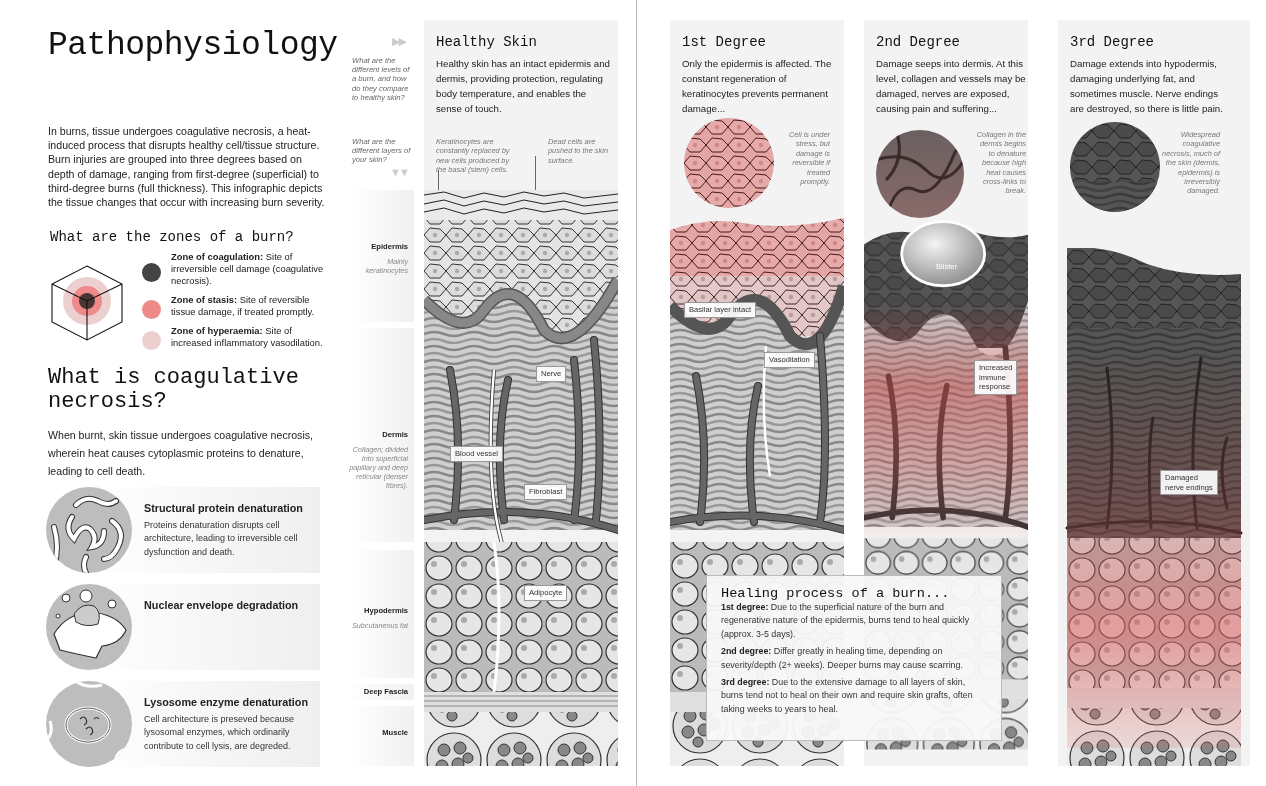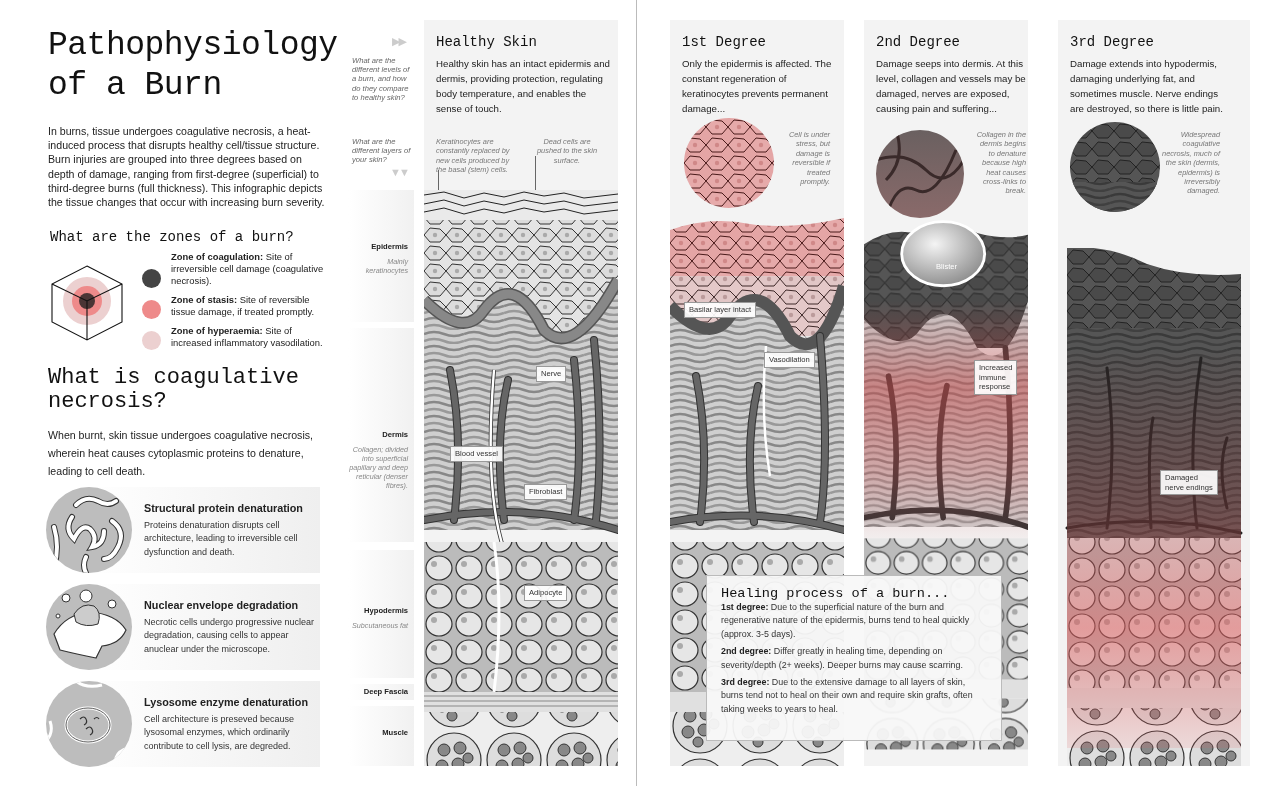--- a/index.html
+++ b/index.html
@@ -4,21 +4,21 @@
 <style>
 *{box-sizing:border-box;margin:0;padding:0}
 html,body{width:1266px;height:786px;background:#fff;overflow:hidden}
 body{position:relative;font-family:"Liberation Sans",sans-serif;color:#222}
 .serif{font-family:Liberation Mono, monospace;font-weight:normal}
 .abs{position:absolute}
 .title{left:48px;top:26px;font-size:33px;line-height:40px;color:#111;letter-spacing:-0.5px}
 .intro{left:48px;top:124px;width:282px;font-size:10.6px;line-height:14.2px;color:#222}
 .zones-h{left:50px;top:229px;font-size:14px;color:#111}
 .zone-legend{left:142px;top:251px;width:190px}
-.zone-item{display:flex;align-items:flex-end;margin-bottom:6px}
+.zone-item{display:flex;align-items:center;margin-bottom:6px}
 .zone-dot{width:19px;height:19px;border-radius:50%;flex:none;margin-right:10px;margin-top:6px}
 .zone-text{font-size:9.4px;line-height:12.2px;color:#222}
 .zone-text b{font-weight:bold}
 .coag-h{left:48px;top:366px;font-size:22px;line-height:24px;color:#111}
 .coag-p{left:48px;top:426px;width:282px;font-size:10.6px;line-height:18px;color:#222}
 .mech{position:absolute;left:44px;width:276px;height:86px}
 .mech-card{position:absolute;left:42px;top:0;width:234px;height:86px;background:linear-gradient(90deg,#fff 0%,#efefef 100%)}
 .mech-circle{position:absolute;left:2px;top:0;width:86px;height:86px;border-radius:50%;background:#bdbdbd;overflow:hidden}
 .mech-title{position:absolute;left:100px;top:15px;font-size:10.8px;font-weight:bold;color:#222}
 .mech-desc{position:absolute;left:100px;top:32px;width:176px;font-size:9px;line-height:13.4px;color:#333}
@@ -81,21 +81,20 @@
     <pattern id="pinkcells" width="22" height="18" patternUnits="userSpaceOnUse">
       <rect width="22" height="18" fill="#e4a5a5"></rect>
       <path d="M0 9 L6 2 L16 3 L22 9 L16 16 L6 16 Z" fill="#e6aaaa" stroke="#4a1a1a" stroke-width="1"></path>
       <circle cx="11" cy="9" r="2.2" fill="#d08888"></circle>
     </pattern>
   </defs>
 </svg>
 
 <div class="abs title serif">
   <div>Pathophysiology</div>
-  <div>of a Burn</div>
 </div>
 
 <div class="abs intro">In burns, tissue undergoes coagulative necrosis, a heat-induced process that disrupts healthy cell/tissue structure. Burn injuries are grouped into three degrees based on depth of damage, ranging from first-degree (superficial) to third-degree burns (full thickness). This infographic depicts the tissue changes that occur with increasing burn severity.</div>
 
 <div class="abs zones-h serif">What are the zones of a burn?</div>
 
 <div class="abs" style="left:48px;top:258px;width:80px;height:86px">
   <svg width="80" height="86" viewBox="0 0 80 86">
     <circle cx="39" cy="43" r="24" fill="#ecd0d0"></circle>
     <circle cx="39" cy="43" r="15" fill="#ee8a8a"></circle>
@@ -151,21 +150,20 @@
     <svg width="86" height="86" viewBox="0 0 86 86">
       <path d="M8 50 Q20 30 44 28 Q70 30 80 46 Q74 60 56 62 L50 74 Q30 70 14 66 Z" fill="#fff" stroke="#333" stroke-width="1.2"></path>
       <path d="M28 30 Q36 18 48 22 Q56 28 52 40 Q40 44 30 38 Z" fill="#ccc" stroke="#333" stroke-width="1"></path>
       <circle cx="20" cy="14" r="4" fill="#fff" stroke="#333"></circle>
       <circle cx="40" cy="12" r="6" fill="#fff" stroke="#333"></circle>
       <circle cx="66" cy="20" r="4" fill="#fff" stroke="#333"></circle>
       <circle cx="12" cy="32" r="2" fill="#fff" stroke="#333"></circle>
     </svg>
   </div>
   <div class="mech-title">Nuclear envelope degradation</div>
-  <div class="mech-desc">Necrotic cells undergo progressive nuclear degradation, causing cells to appear anuclear under the microscope.</div>
 </div>
 
 <div class="mech" style="top:681px">
   <div class="mech-card"></div>
   <div class="mech-circle">
     <svg width="86" height="86" viewBox="0 0 86 86">
       <ellipse cx="42" cy="44" rx="22" ry="17" fill="#bdbdbd" stroke="#fff" stroke-width="3"></ellipse>
       <ellipse cx="42" cy="44" rx="22" ry="17" fill="none" stroke="#333" stroke-width="0.8"></ellipse>
       <path d="M34 38 q4 -4 6 0 q2 4 -2 6 M40 48 q4 -4 6 0 q2 4 -2 6 M48 38 q3 -3 5 0" fill="none" stroke="#333" stroke-width="1.2"></path>
       <path d="M30 0 Q40 8 56 4" fill="none" stroke="#fff" stroke-width="3"></path>
@@ -200,21 +198,21 @@
   <div class="layer-name">Deep Fascia</div>
 </div>
 <div class="layer-box" style="top:706px;height:60px;padding-top:22px">
   <div class="layer-name">Muscle</div>
 </div>
 
 <div class="col" style="left:424px;width:194px">
   <div class="col-head serif">Healthy Skin</div>
   <div class="col-desc" style="width:176px">Healthy skin has an intact epidermis and dermis, providing protection, regulating body temperature, and enables the sense of touch.</div>
   <div class="col-note" style="left:12px;top:117px;width:84px;text-align:left">Keratinocytes are constantly replaced by new cells produced by the basal (stem) cells.</div>
-  <div class="col-note" style="left:108px;top:117px;width:70px;text-align:center">Dead cells are pushed to the skin surface.</div>
+  <div class="col-note" style="left:124px;top:117px;width:70px;text-align:left">Dead cells are pushed to the skin surface.</div>
   <div class="abs" style="left:14px;top:150px;width:1px;height:30px;background:#666"></div>
   <div class="abs" style="left:111px;top:136px;width:1px;height:40px;background:#666"></div>
   <svg class="tissue" style="top:170px" width="194" height="576" viewBox="0 0 194 576">
     <rect x="0" y="0" width="194" height="30" fill="#eaeaea"></rect>
     <path d="M0 5 L20 2 L40 8 L60 3 L80 7 L100 2 L120 6 L140 3 L160 8 L194 4" fill="none" stroke="#222" stroke-width="1"></path>
     <path d="M0 14 L20 10 L40 16 L60 11 L80 15 L100 10 L120 14 L140 11 L160 16 L194 12" fill="none" stroke="#222" stroke-width="1"></path>
     <path d="M0 22 L20 18 L40 24 L60 19 L80 23 L100 18 L120 22 L140 19 L160 24 L194 20" fill="none" stroke="#222" stroke-width="1"></path>
     <rect x="0" y="30" width="194" height="120" fill="url(#cells)"></rect>
     <path d="M0 110 Q40 150 60 120 Q90 80 120 140 Q150 170 194 90 L194 340 L0 340 Z" fill="url(#fibres)"></path>
     <path d="M0 110 Q40 150 60 120 Q90 80 120 140 Q150 170 194 90" fill="none" stroke="#555" stroke-width="12"></path>

